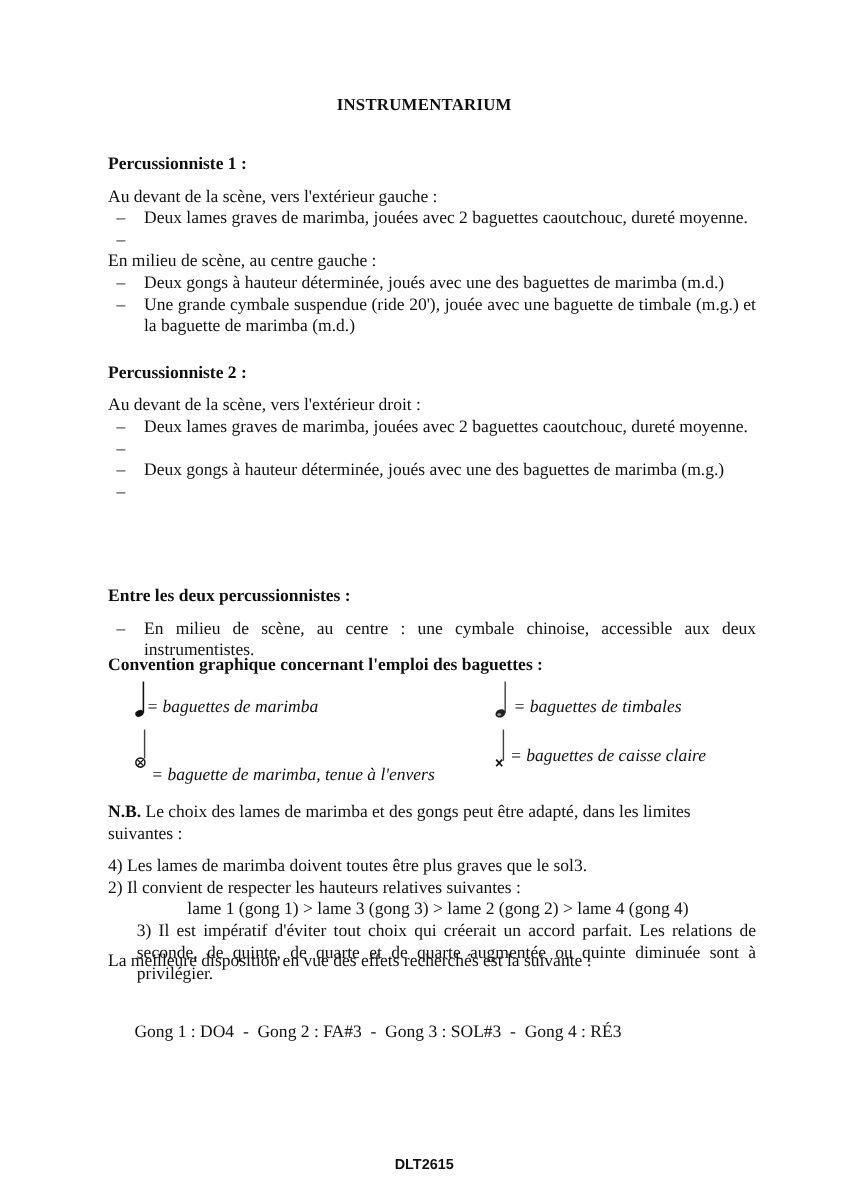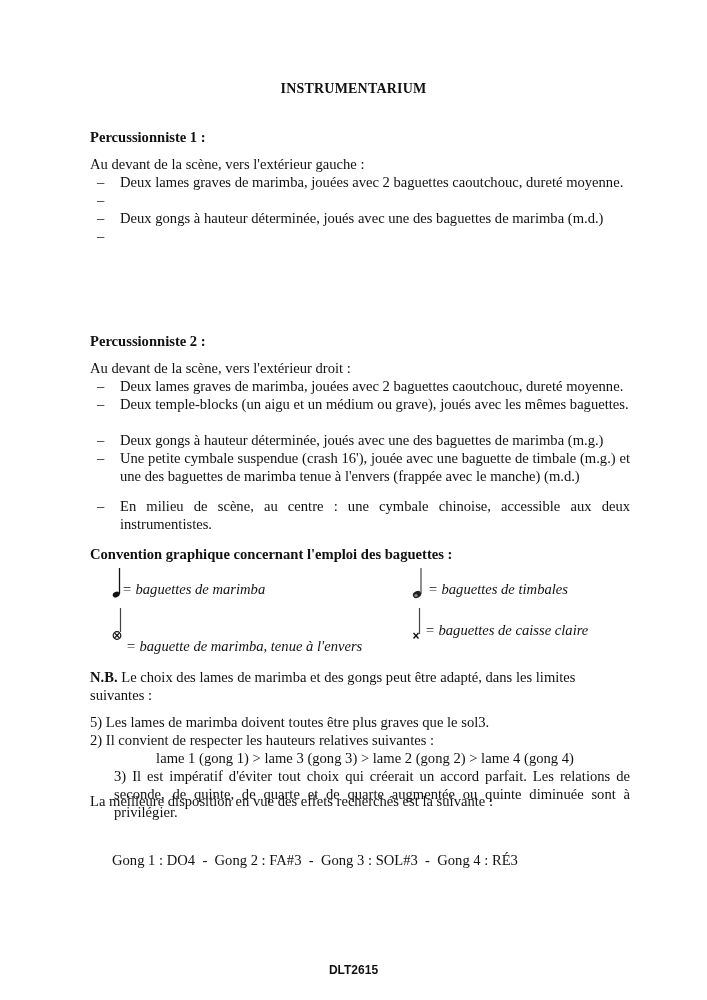--- a/index.html
+++ b/index.html
@@ -41,53 +41,54 @@
     <div style="height:9px"></div>
     <div class="p">Au devant de la scène, vers l'extérieur gauche :</div>
     <div class="bullet">
       <span class="dash">–</span>
       <span>Deux lames graves de marimba, jouées avec 2 baguettes caoutchouc, dureté moyenne.</span>
     </div>
     <div class="bullet">
       <span class="dash">–</span>
     </div>
     <div style="height:18px"></div>
+    <div class="p">En milieu de scène, au centre gauche :</div>
     <div class="bullet">
       <span class="dash">–</span>
       <span>Deux gongs à hauteur déterminée, joués avec une des baguettes de marimba (m.d.)</span>
     </div>
     <div class="bullet">
       <span class="dash">–</span>
+      <span>Une grande cymbale suspendue (ride 20'), jouée avec une baguette de timbale (m.g.) et la baguette de marimba (m.d.)</span>
     </div>
   </div>
 
-  <div class="abs" style="top:332px;">
+  <div class="abs" style="top:302px;">
     <div class="h">Percussionniste 2 :</div>
     <div style="height:9px"></div>
     <div class="p">Au devant de la scène, vers l'extérieur droit :</div>
     <div class="bullet">
       <span class="dash">–</span>
       <span>Deux lames graves de marimba, jouées avec 2 baguettes caoutchouc, dureté moyenne.</span>
     </div>
     <div class="bullet">
       <span class="dash">–</span>
-      <span>Deux temple-blocks (un aigu et un médium ou grave), joués avec les mêmes baguettes.</span>
     </div>
     <div style="height:18px"></div>
     <div class="bullet">
       <span class="dash">–</span>
       <span>Deux gongs à hauteur déterminée, joués avec une des baguettes de marimba (m.g.)</span>
     </div>
     <div class="bullet">
       <span class="dash">–</span>
-      <span>Une petite cymbale suspendue (crash 16'), jouée avec une baguette de timbale (m.g.) et une des baguettes de marimba tenue à l'envers (frappée avec le manche) (m.d.)</span>
     </div>
   </div>
 
   <div class="abs" style="top:488px;">
+    <div class="h">Entre les deux percussionnistes :</div>
     <div style="height:9px"></div>
     <div class="bullet">
       <span class="dash">–</span>
       <span>En milieu de scène, au centre : une cymbale chinoise, accessible aux deux instrumentistes.</span>
     </div>
   </div>
 
   <div class="abs" style="top:545px;">
     <div class="h">Convention graphique concernant l'emploi des baguettes :</div>
   </div>
@@ -124,21 +125,21 @@
       <line x1="7.5" y1="1" x2="7.5" y2="27" stroke="#444" stroke-width="1.2"></line>
       <line x1="1.5" y1="26" x2="6.5" y2="31.5" stroke="#111" stroke-width="1.4"></line>
       <line x1="6.5" y1="26" x2="1.5" y2="31.5" stroke="#111" stroke-width="1.4"></line>
     </svg>
     <span class="lbl" style="left:13px;">= baguettes de caisse claire</span>
   </div>
 
   <div class="abs" style="top:668px;">
     <div class="p"><span class="h">N.B.</span><span> Le choix des lames de marimba et des gongs peut être adapté, dans les limites suivantes :</span></div>
     <div style="height:9px"></div>
-    <div class="p">5) Les lames de marimba doivent toutes être plus graves que le sol3.</div>
+    <div class="p">4) Les lames de marimba doivent toutes être plus graves que le sol3.</div>
     <div class="p">2) Il convient de respecter les hauteurs relatives suivantes :</div>
     <div class="p indent">lame 1 (gong 1) &gt; lame 3 (gong 3) &gt; lame 2 (gong 2) &gt; lame 4 (gong 4)</div>
     <div class="p just">3) Il est impératif d'éviter tout choix qui créerait un accord parfait. Les relations de seconde, de quinte, de quarte et de quarte augmentée ou quinte diminuée sont à privilégier.</div>
   </div>
 
   <div class="abs" style="top:792px;">La meilleure disposition en vue des effets recherchés est la suivante :</div>
   <div class="config" style="top:851px;">Gong 1 : DO4  -  Gong 2 : FA#3  -  Gong 3 : SOL#3  -  Gong 4 : RÉ3</div>
 
   <div class="footer">DLT2615</div>
 </div>

